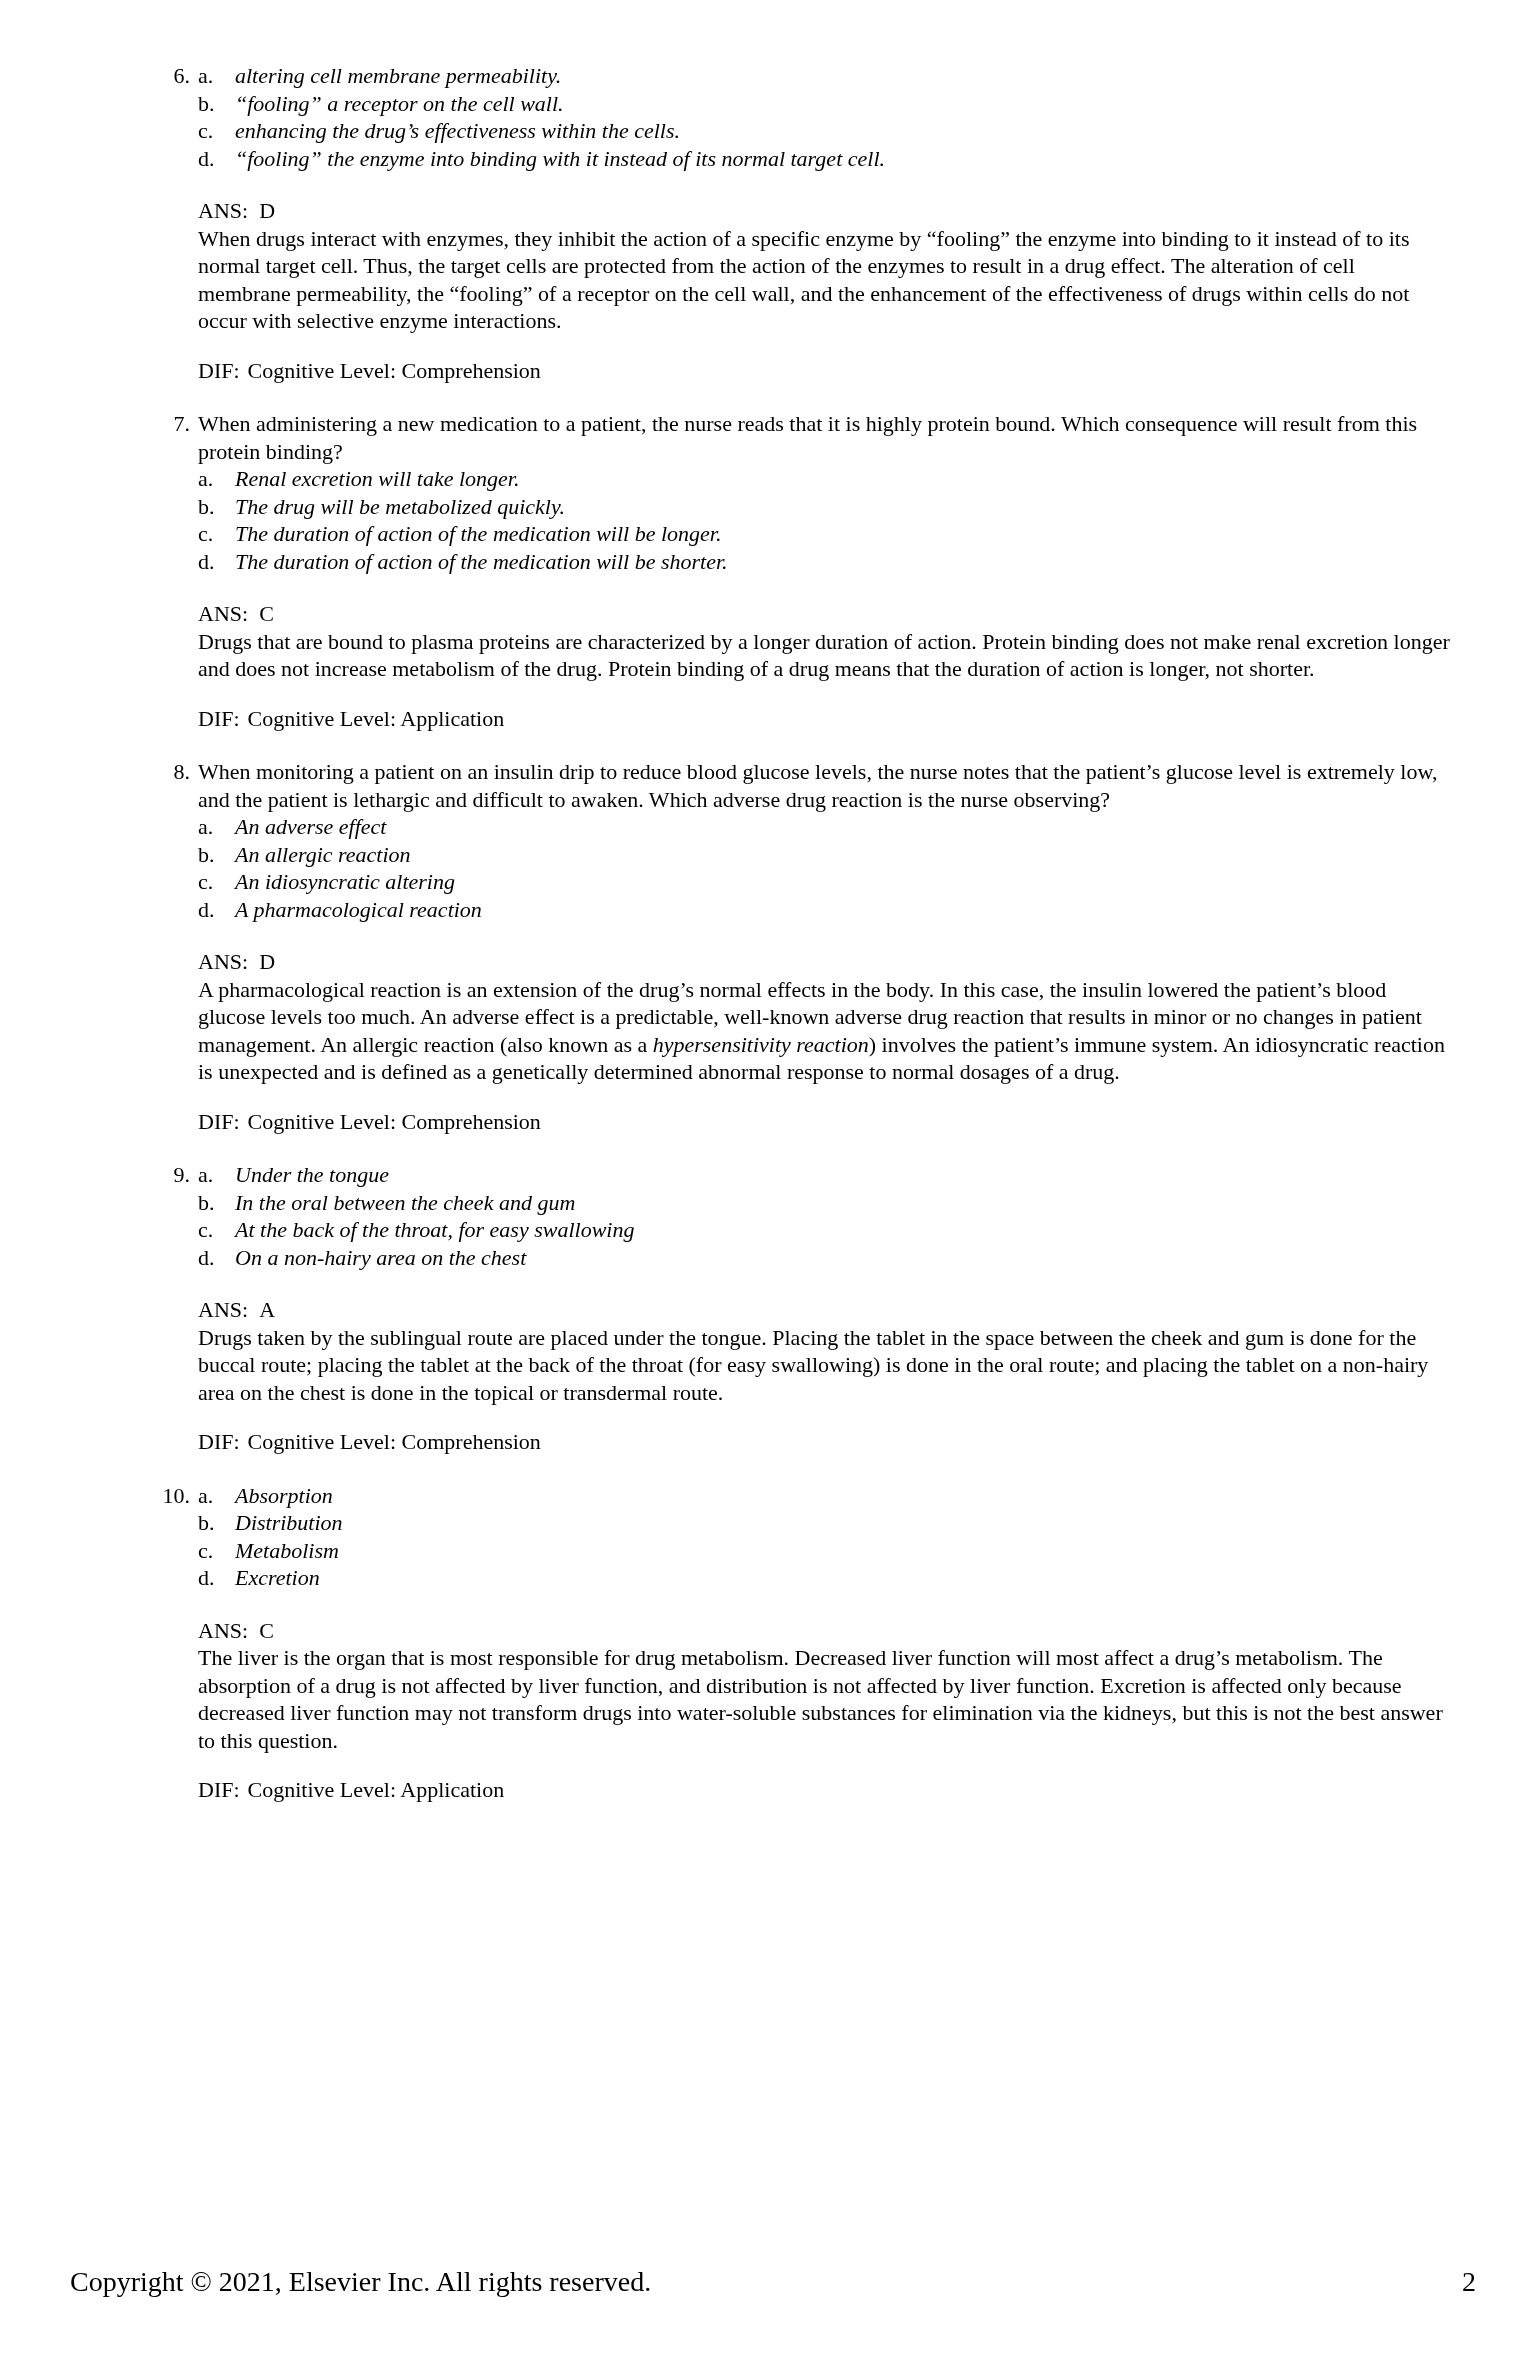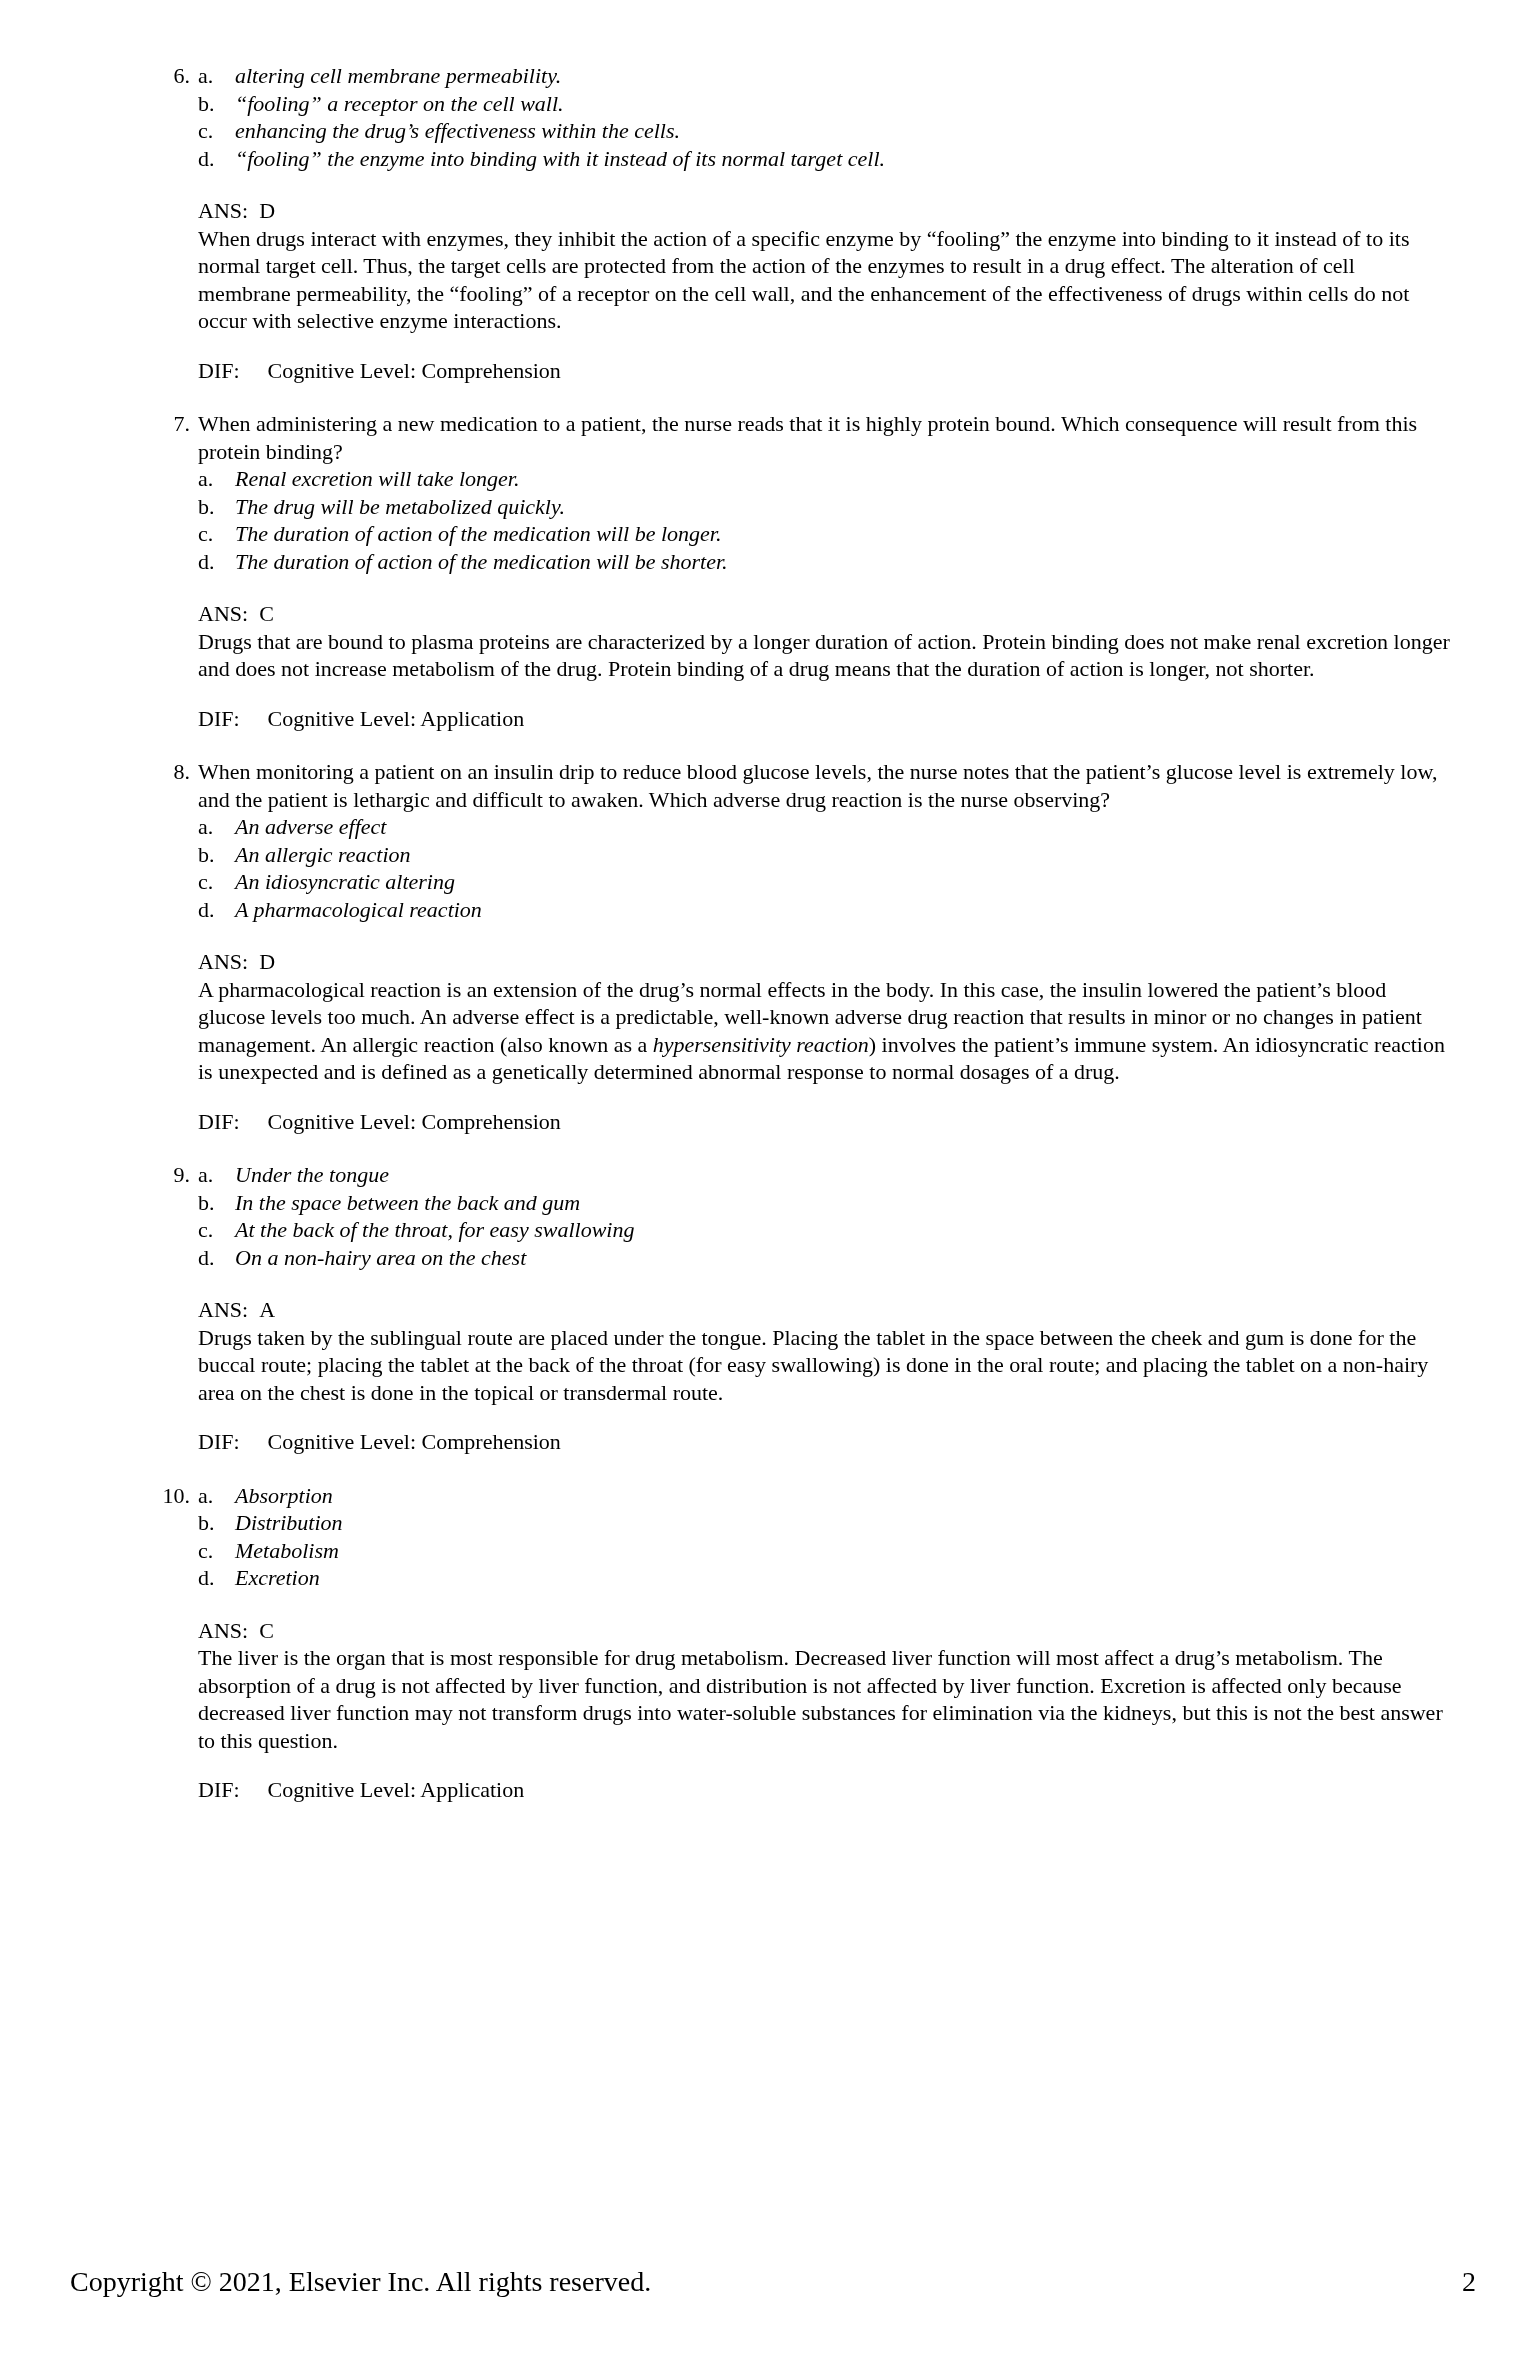--- a/index.html
+++ b/index.html
@@ -18,21 +18,21 @@
   .question { display: flex; margin-top: 26px; }
   .question:first-child { margin-top: 0; }
   .qnum { width: 36px; flex: none; text-align: right; }
   .qbody { flex: 1; margin-left: 8px; min-width: 0; }
   .opt { display: flex; }
   .opt-letter { width: 37px; flex: none; }
   .opt-text { flex: 1; font-style: italic; }
   .ans-line { margin-top: 25px; }
   .ans-value { margin-left: 11px; }
   .dif-line { margin-top: 22px; }
-  .dif-value { margin-left: 28px; }
+  .dif-value { margin-left: 8px; }
   .ital { font-style: italic; }
   .footer {
     position: absolute; left: 70px; right: 64px; top: 2268px;
     font-size: 28px; line-height: 27px;
     display: flex; justify-content: space-between;
   }
 </style>
 </head>
 <body>
 
@@ -118,21 +118,21 @@
   <div class="question">
     <div class="qnum">9.</div>
     <div class="qbody">
 
       <div class="opt">
         <span class="opt-letter">a.</span>
         <span class="opt-text">Under the tongue</span>
       </div>
       <div class="opt">
         <span class="opt-letter">b.</span>
-        <span class="opt-text">In the space between the back and gum</span>
+        <span class="opt-text">In the oral between the cheek and gum</span>
       </div>
       <div class="opt">
         <span class="opt-letter">c.</span>
         <span class="opt-text">At the back of the throat, for easy swallowing</span>
       </div>
       <div class="opt">
         <span class="opt-letter">d.</span>
         <span class="opt-text">On a non-hairy area on the chest</span>
       </div>
       <div class="ans-line"><span>ANS:</span><span class="ans-value">A</span></div>

